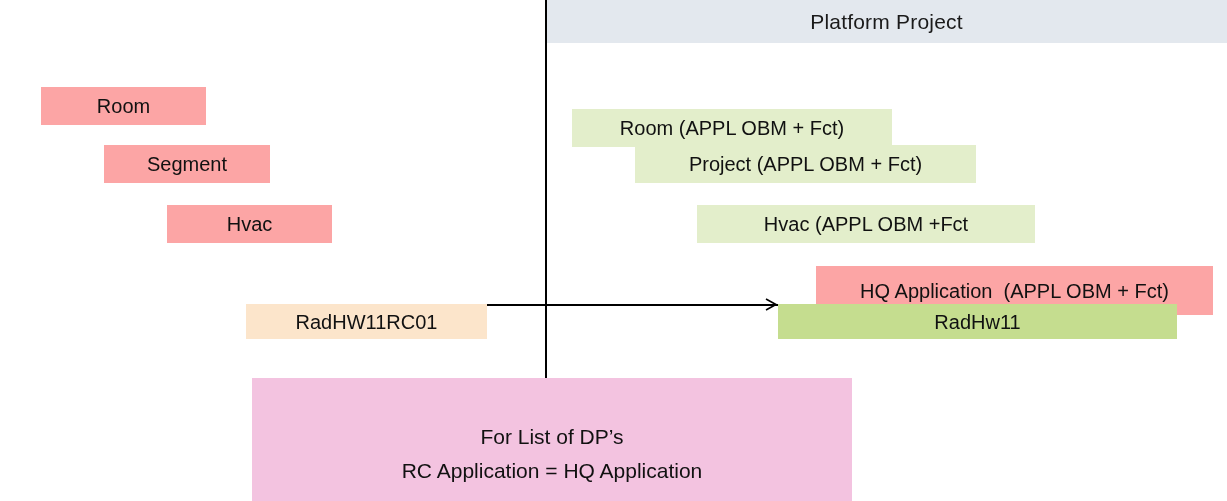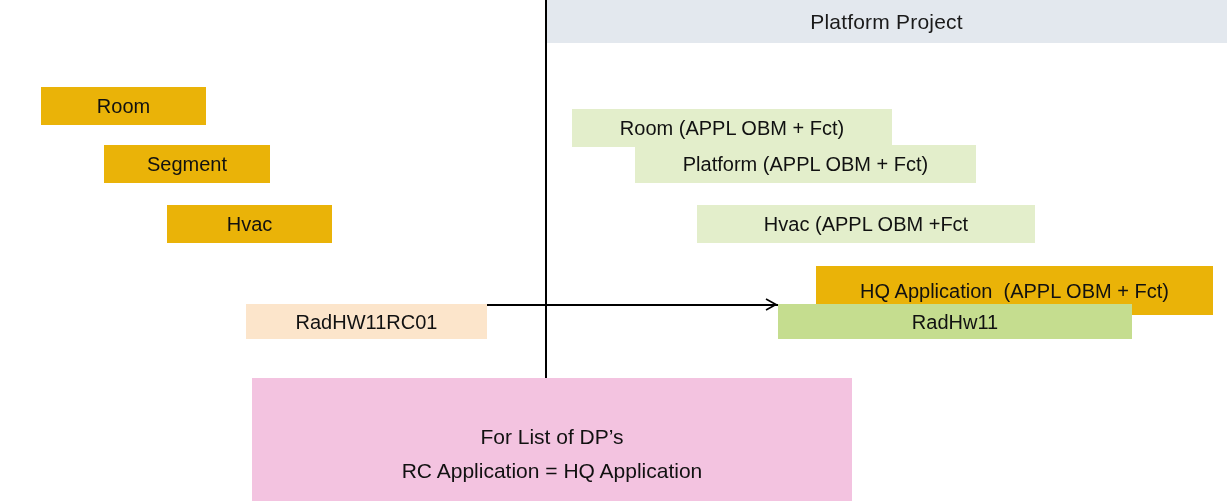--- a/index.html
+++ b/index.html
@@ -47,21 +47,21 @@
     position: absolute;
     display: flex;
     align-items: center;
     justify-content: center;
     box-sizing: border-box;
     font-size: 20px;
     color: #111111;
     white-space: pre;
     line-height: 1;
   }
-  .node-blue  { background: #eab308; }
+  .node-blue  { background: #fca5a5; }
   .node-green { background: #e3eecb; }
   .node-peach { background: #fce5cb; }
   .node-olive { background: #c5dd8f; }
 
   .note {
     position: absolute;
     box-sizing: border-box;
     background: #f3c3e0;
     display: flex;
     flex-direction: column;
@@ -100,27 +100,27 @@
 
   <div class="node node-blue" style="left:104px; top:145px; width:166px; height:38px;">Segment</div>
 
   <div class="node node-blue" style="left:167px; top:205px; width:165px; height:38px;">Hvac</div>
 
 
   <div class="node node-peach" style="left:246px; top:304px; width:241px; height:35px;">RadHW11RC01</div>
 
   <div class="node node-green" style="left:572px; top:85px; width:320px; height:38px;margin-top:24px;">Room (APPL OBM + Fct)</div>
 
-  <div class="node node-green" style="left:635px; top:145px; width:341px; height:38px;">Platform (APPL OBM + Fct)</div>
+  <div class="node node-green" style="left:635px; top:145px; width:341px; height:38px;">Project (APPL OBM + Fct)</div>
 
   <div class="node node-green" style="left:697px; top:205px; width:338px; height:38px;">Hvac (APPL OBM +Fct</div>
 
   <div class="node node-blue" style="left:816px; top:266px; width:397px; height:49px;">HQ Application  (APPL OBM + Fct)</div>
 
-  <div class="node node-olive" style="left:778px; top:304px; width:354px; height:35px;">RadHw11</div>
+  <div class="node node-olive" style="left:778px; top:304px; width:399px; height:35px;">RadHw11</div>
 
   <div class="arrow-line" style="left:487px; top:304px; width:291px;"></div>
 
   <div class="arrow-head" style="left:764px; top:298px;">
     <svg width="14" height="14" viewBox="0 0 14 14">
       <polyline points="2,1 12,6.5 2,12" fill="none" stroke="#000000" stroke-width="1.6"></polyline>
     </svg>
   </div>
 
   <div class="note" style="left:252px; top:378px; width:600px; height:151px;">

